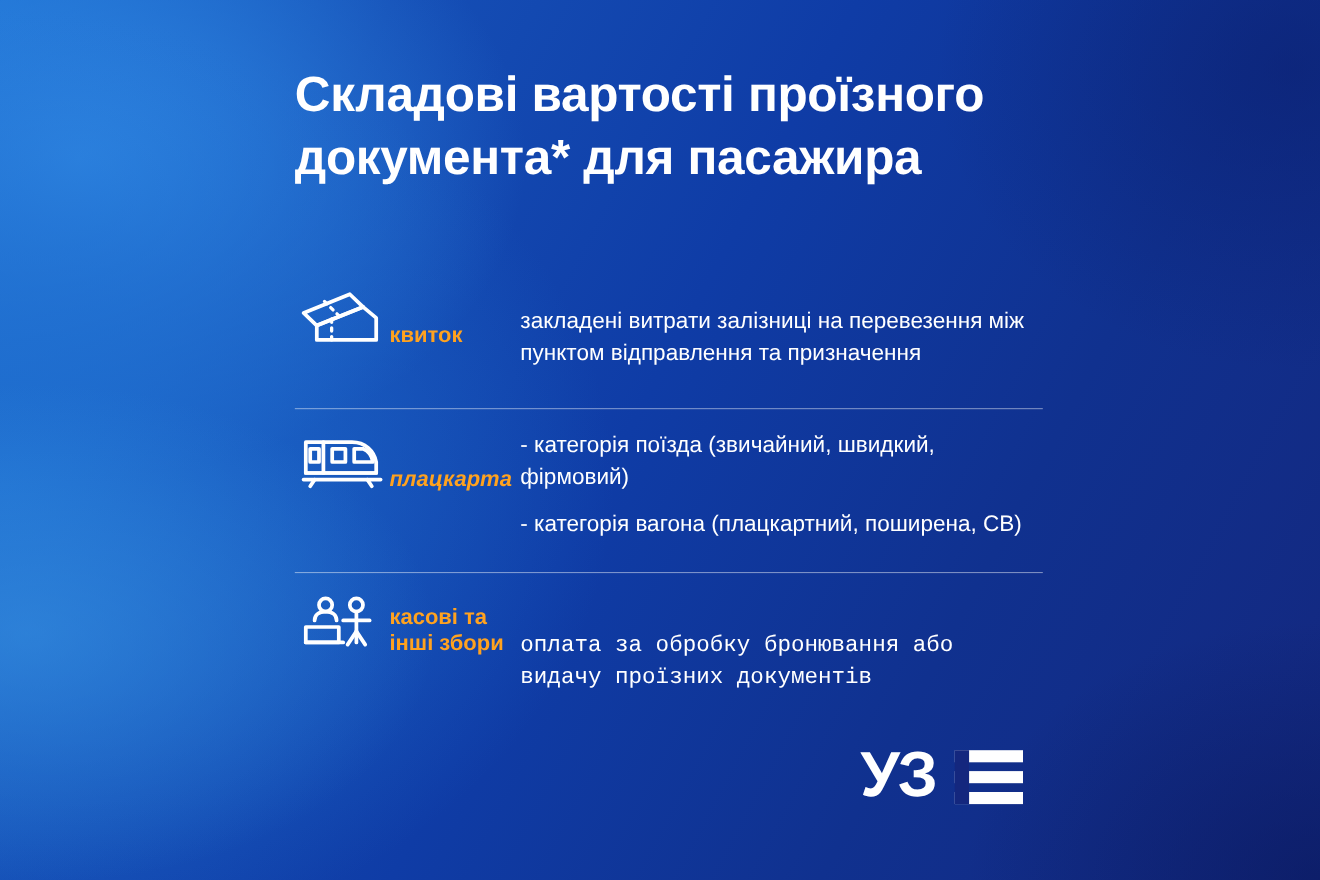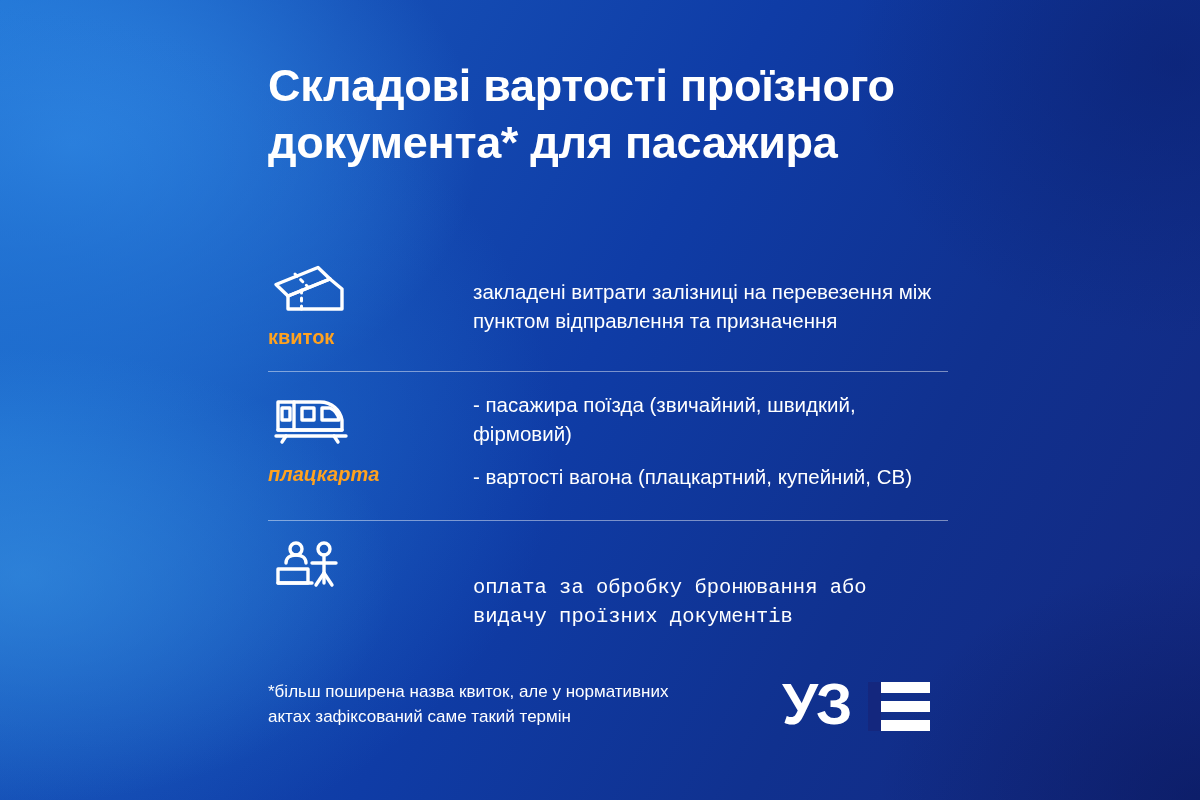--- a/index.html
+++ b/index.html
@@ -65,22 +65,22 @@
     position: relative;
     display: flex;
     align-items: flex-start;
     min-height: 118px;
   }
 
   .row-icon-col {
     width: 205px;
     flex: 0 0 205px;
     display: flex;
-    flex-direction: column;
-    align-items: flex-start;
+    flex-direction: row;
+    align-items: flex-end;
     padding-top: 4px;
   }
 
   .row-icon {
     height: 58px;
     display: flex;
     align-items: center;
   }
 
   .row-label {
@@ -190,22 +190,22 @@
               <path d="M54 18 H62 C67 20 70 24 71 30 H54 Z"></path>
               <path d="M18 46 L14 52"></path>
               <path d="M66 46 L70 52"></path>
               <path d="M8 46 H78"></path>
             </g>
           </svg>
         </div>
         <div class="row-label">плацкарта</div>
       </div>
       <div class="row-text">
-        <p>- пасажира поїзда (звичайний, швидкий, фірмовий)</p>
-        <p>- вартості вагона (плацкартний, купейний, СВ)</p>
+        <p>- категорія поїзда (звичайний, швидкий, фірмовий)</p>
+        <p>- категорія вагона (плацкартний, поширена, СВ)</p>
       </div>
     </div>
 
     <div class="divider"></div>
 
     <div class="row row--fees">
       <div class="row-icon-col">
         <div class="row-icon">
           <svg width="86" height="58" viewBox="0 0 86 58" fill="none">
             <g stroke="#ffffff" stroke-width="3.4" stroke-linejoin="round" stroke-linecap="round">
@@ -214,29 +214,29 @@
               <path d="M10 30 H40 V44 H10 Z"></path>
               <path d="M10 44 H44"></path>
               <circle cx="56" cy="10" r="6"></circle>
               <path d="M56 16 V44"></path>
               <path d="M44 24 H68"></path>
               <path d="M56 34 L48 46"></path>
               <path d="M56 34 L64 46"></path>
             </g>
           </svg>
         </div>
+        <div class="row-label">касові та інші збори</div>
       </div>
       <div class="row-text">
         <p>оплата за обробку бронювання або видачу проїзних документів</p>
       </div>
     </div>
 
   </div>
 
-  <div class="footnote">*більш поширена назва квиток, але у нормативних актах зафіксований саме такий термін</div>
 
   <div class="logo">
     <svg width="150" height="70" viewBox="0 0 150 70" fill="none">
       <text x="0" y="52" fill="#ffffff" font-family="Liberation Sans, sans-serif" font-size="58" font-weight="bold" letter-spacing="-2">УЗ</text>
       <rect x="86" y="10" width="62" height="11" fill="#ffffff"></rect>
       <rect x="86" y="29" width="62" height="11" fill="#ffffff"></rect>
       <rect x="86" y="48" width="62" height="11" fill="#ffffff"></rect>
       <rect x="86" y="10" width="13" height="49" fill="#14277e"></rect>
     </svg>
   </div>

